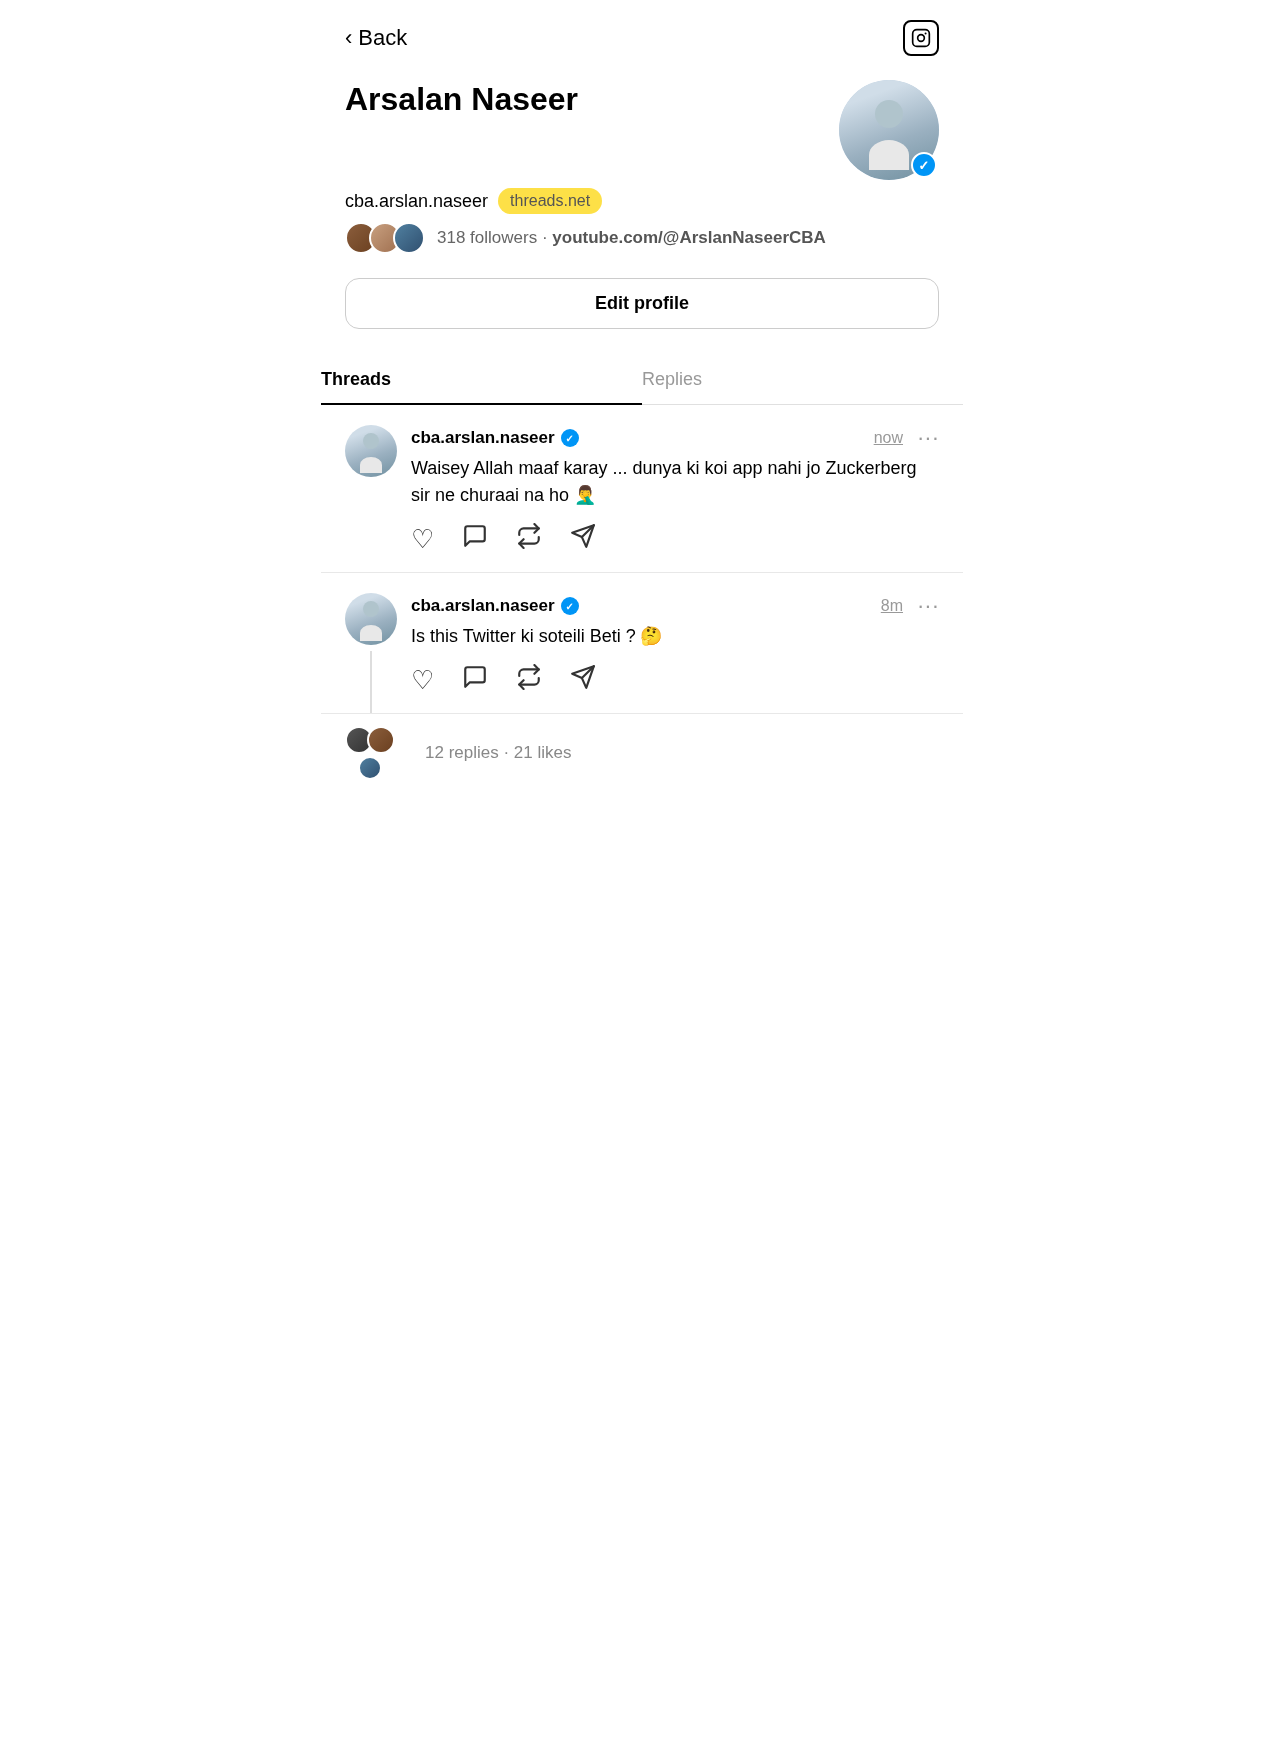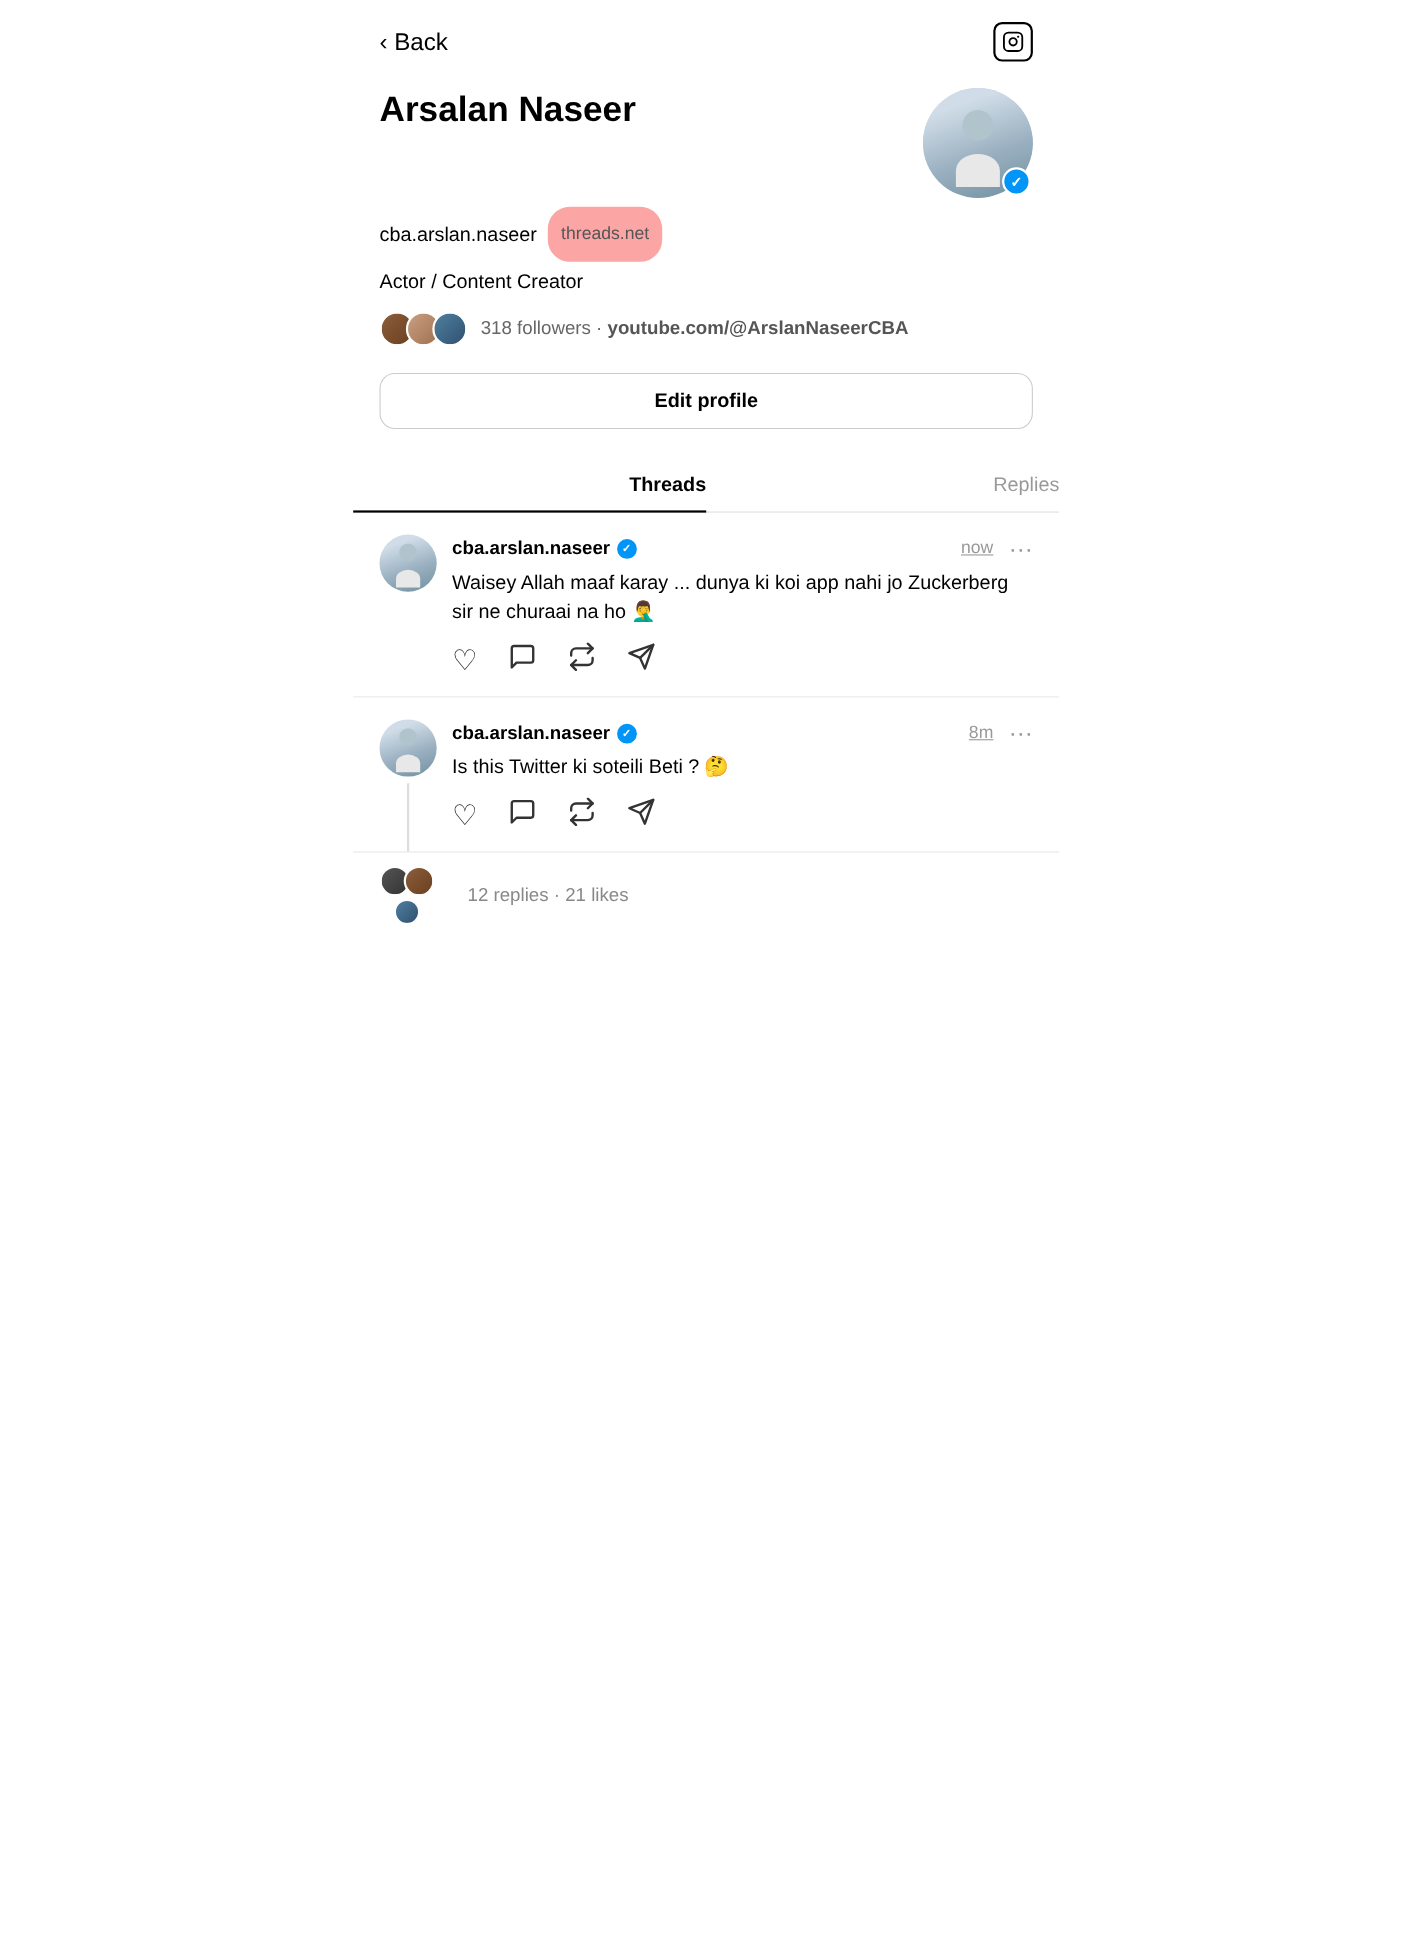--- a/index.html
+++ b/index.html
@@ -127,23 +127,23 @@
       align-items: center;
       gap: 10px;
       margin-bottom: 8px;
     }
     .username {
       font-size: 18px;
       font-weight: 400;
       color: #000;
     }
     .threads-badge {
-      background: #fca5a5;
+      background: #fde047;
       border-radius: 20px;
-      padding: 16px 12px;
+      padding: 4px 12px;
       font-size: 16px;
       color: #555;
     }
     .bio {
       font-size: 18px;
       font-weight: 400;
       margin-bottom: 16px;
       color: #000;
     }
 
@@ -204,21 +204,21 @@
     }
 
     
     .tabs {
       display: flex;
       margin-top: 20px;
       border-bottom: 1px solid #e0e0e0;
     }
     .tab {
       flex: 1;
-      text-align: right;
+      text-align: left;
       padding: 16px 0 14px;
       font-size: 18px;
       font-weight: 400;
       color: #999;
       cursor: pointer;
       position: relative;
     }
     .tab.active {
       font-weight: 700;
       color: #000;
@@ -396,21 +396,20 @@
         <span class="verified-check">✓</span>
       </div>
     </div>
   </div>
 
   <div class="username-row">
     <span class="username">cba.arslan.naseer</span>
     <span class="threads-badge">threads.net</span>
   </div>
 
-  <p class="bio">Actor / Content Creator</p>
 
   <div class="followers-row">
     <div class="follower-avatars">
       <div class="follower-avatar fa1"></div>
       <div class="follower-avatar fa2"></div>
       <div class="follower-avatar fa3"></div>
     </div>
     <span class="followers-text">
       <span>318 followers</span>
       <span> · </span>

